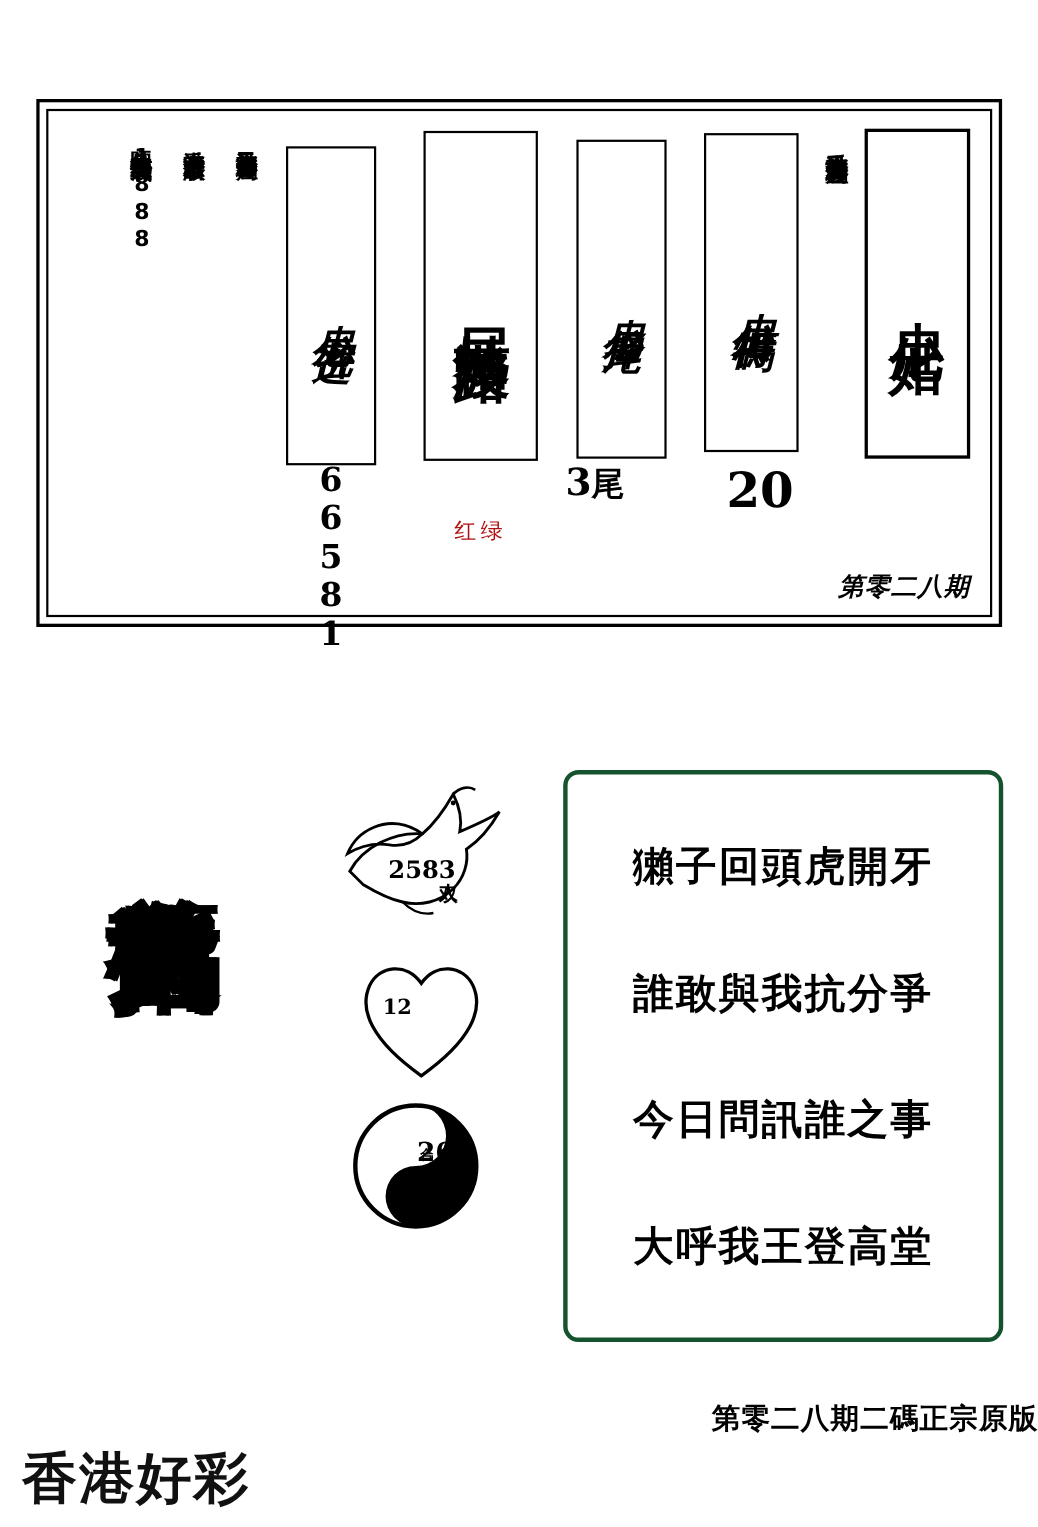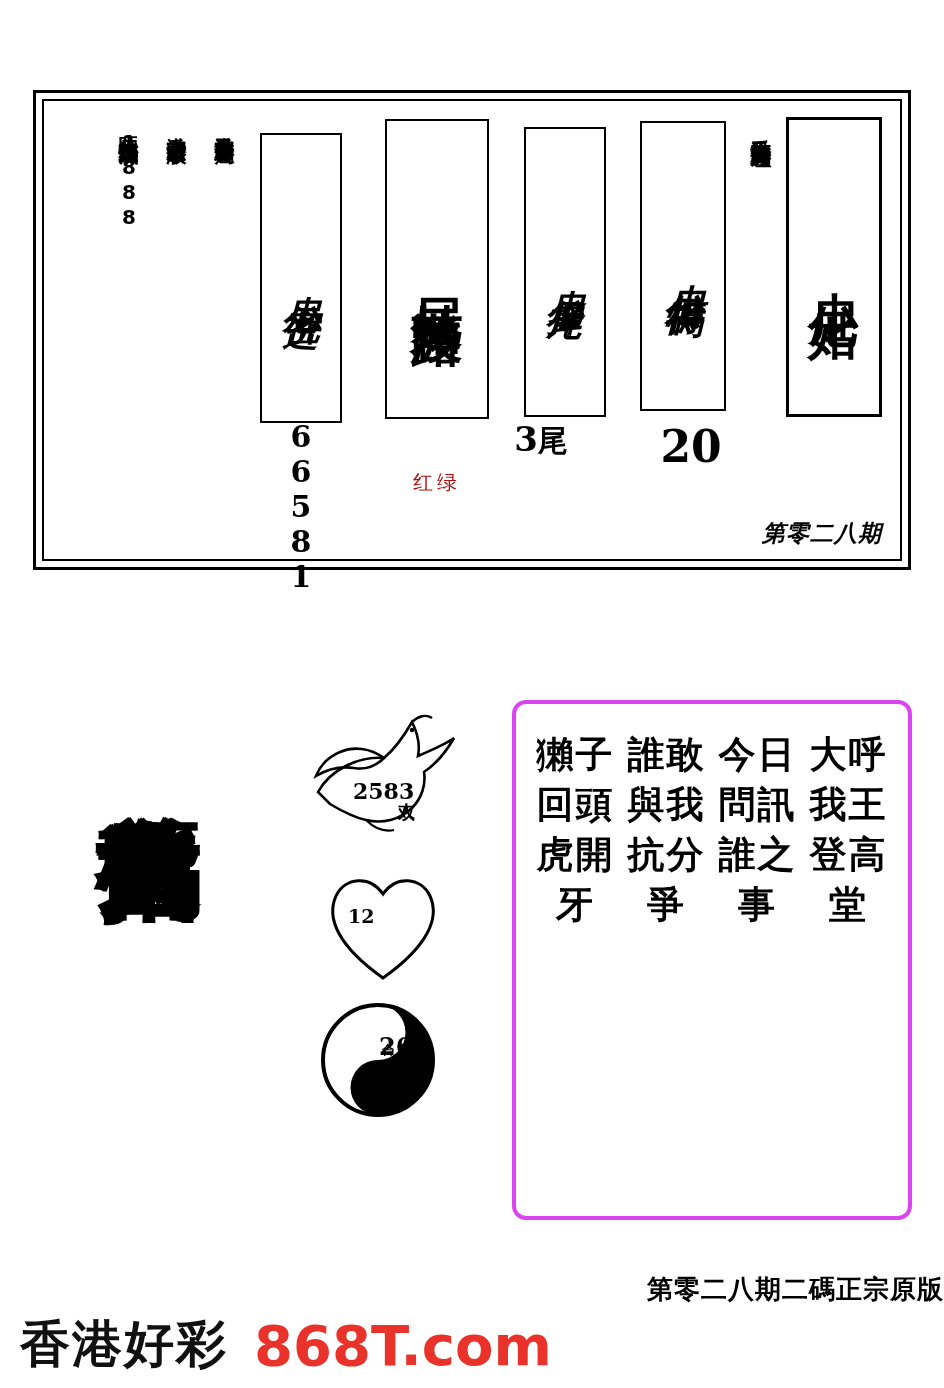--- a/index.html
+++ b/index.html
@@ -122,23 +122,23 @@
     position:absolute;left:58px;top:332px;font-size:24px;font-weight:bold;
     font-family:"DejaVu Serif",serif;color:#000;margin-left:31px;
   }
   #yin-side{
     position:absolute;left:92px;top:342px;font-size:12px;font-weight:bold;
   }
 
   
   #poem-box{
     position:absolute;left:512px;top:700px;width:400px;height:520px;
-    border:4px solid #d946ef;border-radius:14px;box-sizing:border-box;
+    border:4px solid #14532d;border-radius:14px;box-sizing:border-box;
     padding:26px 14px;
-    display:flex;flex-direction:row;justify-content:space-around;
+    display:flex;flex-direction:column;justify-content:space-around;
   }
   .poem-line{
     font-family:"DejaVu Serif","Liberation Serif",serif;
     font-size:37px;font-weight:bold;text-align:center;letter-spacing:2px;
   }
 
   #footer-note{
     position:absolute;left:0;top:1272px;width:944px;text-align:right;
     font-family:"DejaVu Serif","Liberation Serif",serif;
     font-weight:bold;font-size:26px;letter-spacing:1px;
@@ -247,14 +247,13 @@
   <div class="poem-line">獺子回頭虎開牙</div>
   <div class="poem-line">誰敢與我抗分爭</div>
   <div class="poem-line">今日問訊誰之事</div>
   <div class="poem-line">大呼我王登高堂</div>
 </div>
 
 <div id="footer-note">第零二八期二碼正宗原版</div>
 
 <div id="banner">
   <span id="banner-cn">香港好彩</span>
-  <span id="banner-url">868T.com</span>
 </div>
 
 </body></html>

